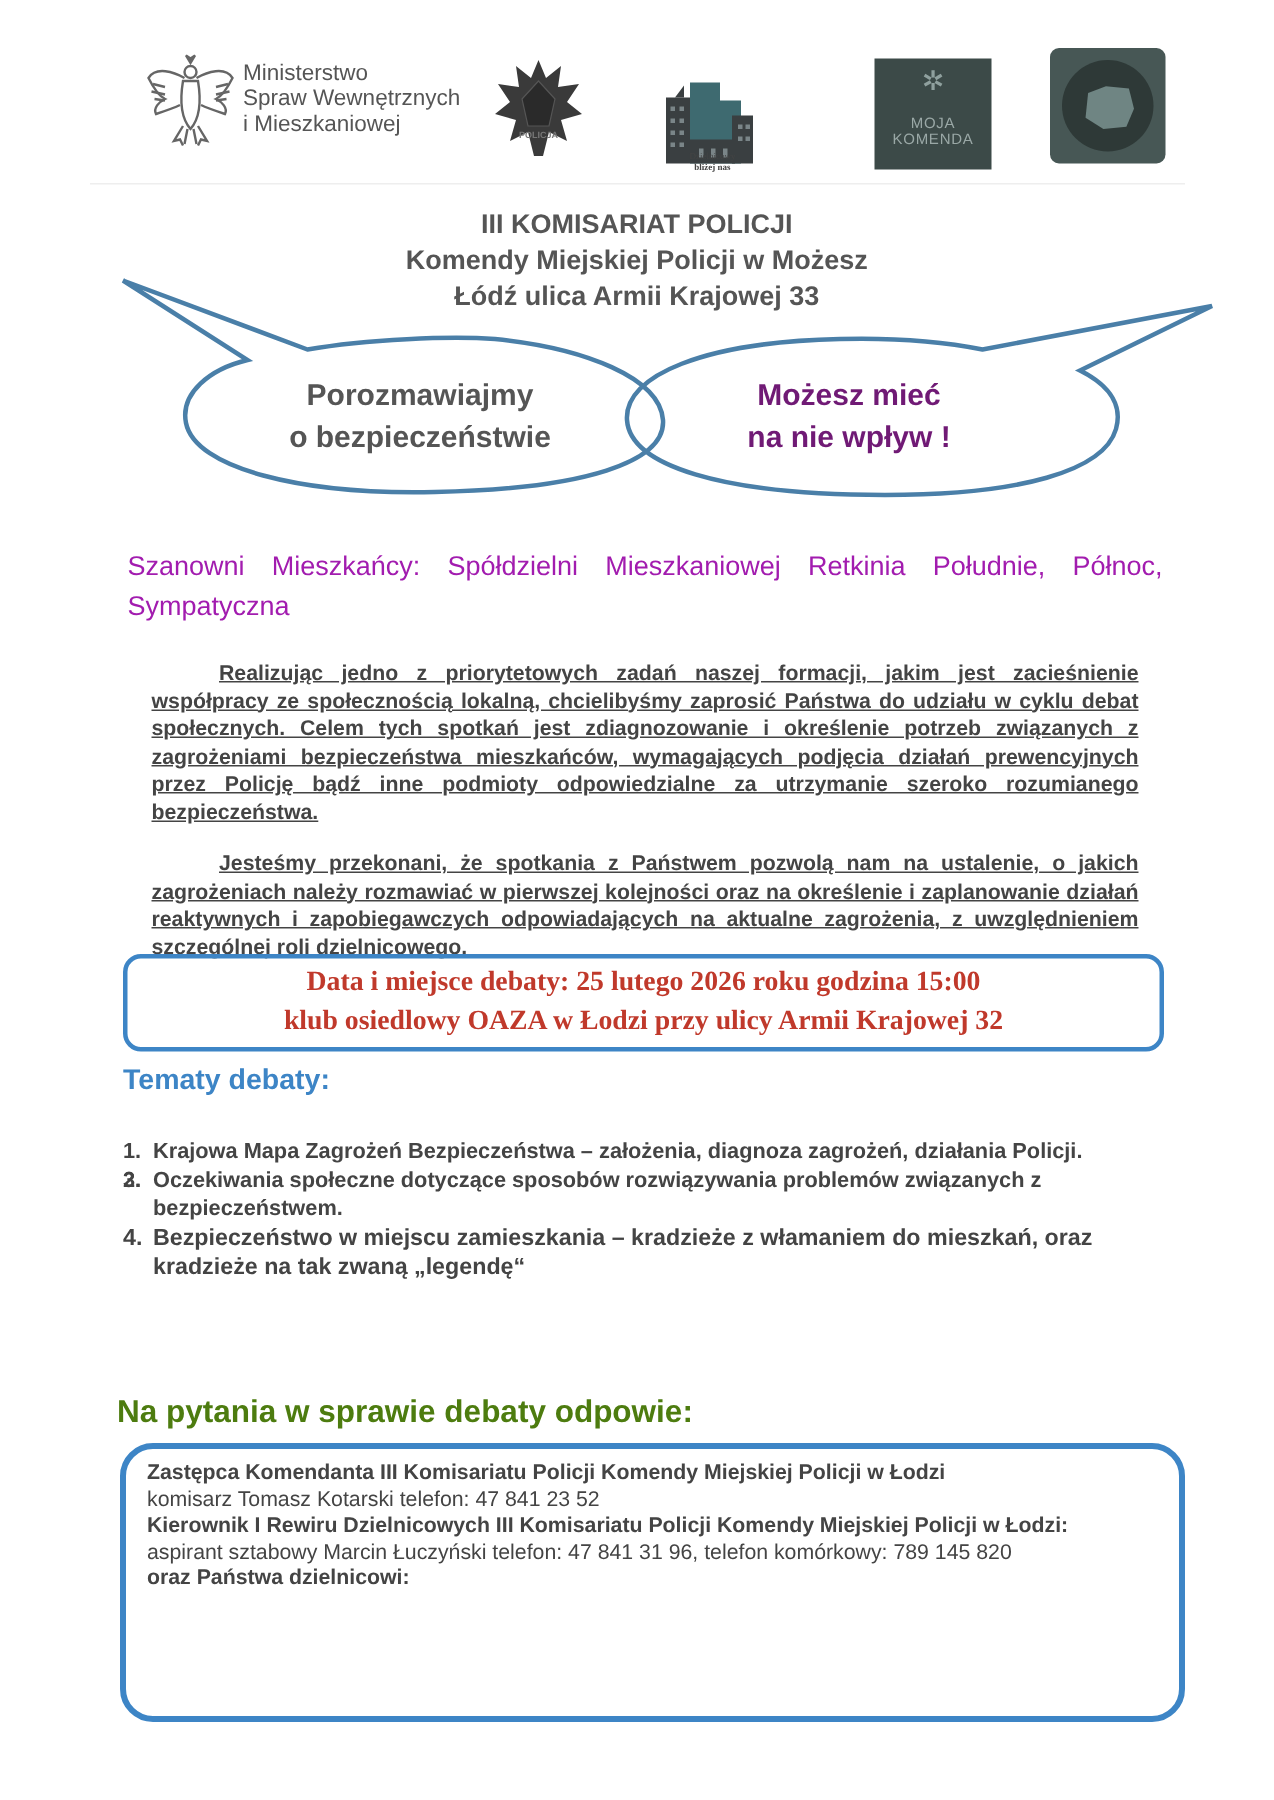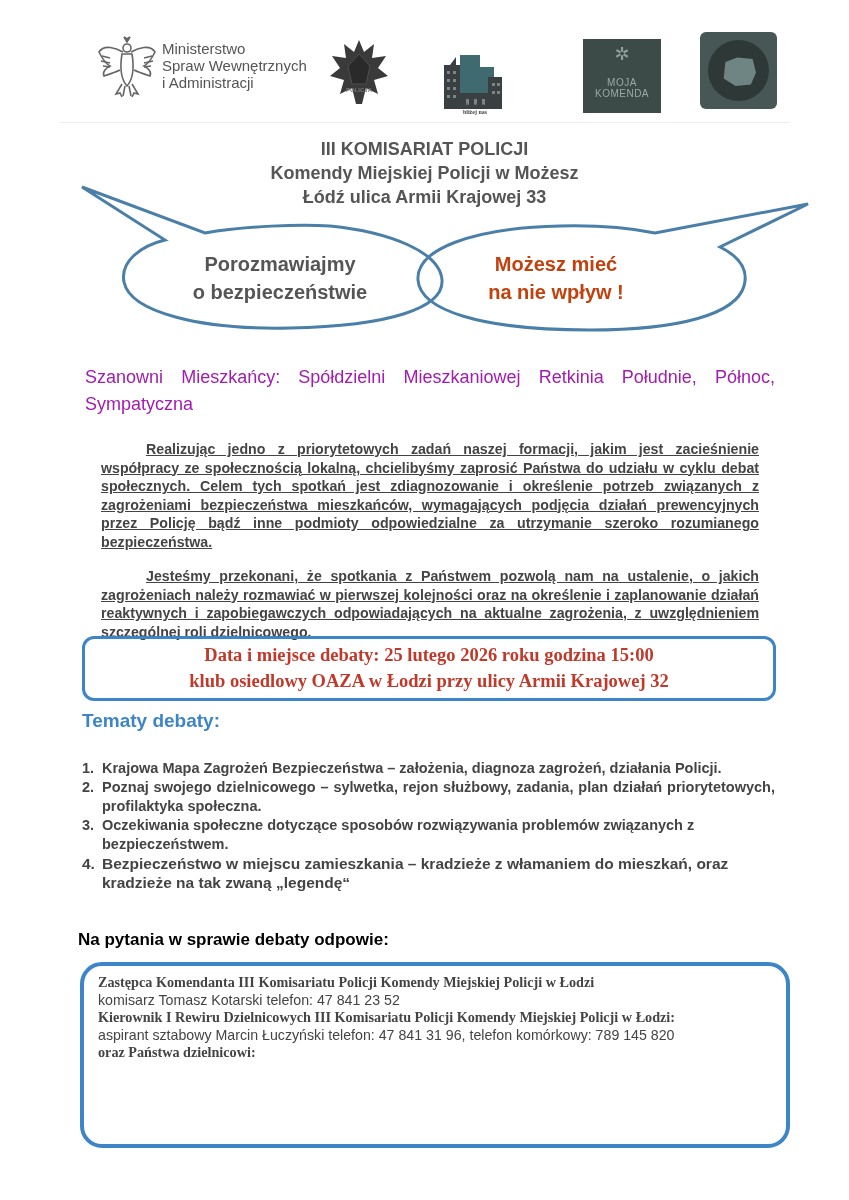--- a/index.html
+++ b/index.html
@@ -20,43 +20,43 @@
   .seal .inner { position: absolute; left: 8px; top: 8px; width: 61px; height: 61px; border-radius: 50%; background: #2e3937; }
   .seal .map { position: absolute; left: 22px; top: 24px; width: 34px; height: 30px; background: #6f8583; clip-path: polygon(10% 20%, 45% 5%, 90% 10%, 100% 55%, 85% 95%, 40% 100%, 5% 75%); }
   .header-rule { left: 60px; top: 122px; width: 730px; height: 1px; background: #eeeeee; }
 
   
   .titles { left: 0; top: 137px; width: 849px; text-align: center; font-weight: bold; font-size: 18px; line-height: 24px; color: #555; }
 
   
   .bubbles { left: 0; top: 0; width: 849px; height: 360px; }
   .bubble-left-text { left: 170px; top: 250px; width: 220px; text-align: center; font-size: 20px; font-weight: bold; line-height: 28px; color: #555; }
-  .bubble-right-text { left: 446px; top: 250px; width: 220px; text-align: center; font-size: 20px; font-weight: bold; line-height: 28px; color: #c2410c; }
+  .bubble-right-text { left: 456px; top: 250px; width: 220px; text-align: center; font-size: 20px; font-weight: bold; line-height: 28px; color: #701a75; }
 
   
   .greeting { left: 85px; top: 364px; width: 690px; font-size: 18px; line-height: 27px; color: #a21caf; text-align: justify; }
 
   
   .body-text { left: 85px; top: 424px; width: 690px; font-size: 14.2px; font-weight: bold; line-height: 18.5px; color: #444; text-align: justify; }
   .body-text p { margin: 16px; text-indent: 45px; text-decoration: underline; }
 
   
   .debate-box { left: 82px; top: 636px; width: 688px; height: 56px; border: 3.5px solid #3d85c6; border-radius: 12px; text-align: center;
                 font-family: "Liberation Serif", serif; font-weight: bold; color: #c0392b; font-size: 18.5px; line-height: 26px; padding-top: 3px; box-sizing: content-box; }
 
   
   .topics-title { left: 82px; top: 710px; font-size: 19px; font-weight: bold; color: #3d85c6; }
   .topics { left: 82px; top: 759px; width: 693px; font-size: 14.5px; font-weight: bold; line-height: 19px; color: #444; margin: 0; padding: 0; list-style: none; }
   .topics li { position: relative; padding-left: 20px; text-align: justify; }
   .topics li .num { position: absolute; left: 0; top: 0; }
 
   
-  .contact-title { left: 78px; top: 930px; font-size: 17px; font-weight: bold; color: #000000; text-align: center; }
+  .contact-title { left: 78px; top: 930px; font-size: 21px; font-weight: bold; color: #4d7c0f; text-align: center; }
   .contact-box { left: 80px; top: 962px; width: 678px; height: 170px; border: 4px solid #3d85c6; border-radius: 22px; padding: 8px 10px 0 14px; font-size: 14.2px; line-height: 17.6px; color: #444; }
-  .contact-box .b { font-weight: bold; font-family: Liberation Serif, serif; }
+  .contact-box .b { font-weight: bold; }
   .contact-box .j { text-align: justify; }
 </style>
 </head>
 <body>
 
 <svg class="abs eagle" viewBox="0 0 62 68">
   <g fill="none" stroke="#666" stroke-width="1.6">
     <path d="M31 8 l-3 -5 l3 2 l3 -2 z" fill="#666"></path>
     <circle cx="31" cy="14" r="4"></circle>
     <path d="M27 18 C 20 14, 8 10, 3 18 C 6 24, 10 30, 14 32 C 10 34, 6 38, 8 42 C 14 40, 20 38, 24 36"></path>
@@ -64,21 +64,21 @@
     <path d="M6 22 l8 2 M5 27 l9 2 M7 32 l7 1"></path>
     <path d="M56 22 l-8 2 M57 27 l-9 2 M55 32 l-7 1"></path>
     <path d="M26 20 C 24 32, 24 44, 31 52 C 38 44, 38 32, 36 20 z"></path>
     <path d="M26 50 l-6 10 l4 -1 l2 4 M36 50 l6 10 l-4 -1 l-2 4"></path>
     <path d="M29 52 l-2 10 M33 52 l2 10"></path>
   </g>
 </svg>
 <div class="abs ministry">
   <div>Ministerstwo</div>
   <div>Spraw Wewnętrznych</div>
-  <div>i Administracji</div>
+  <div>i Mieszkaniowej</div>
 </div>
 
 <svg class="abs star" viewBox="0 0 62 70">
   <polygon points="31,2 36,14 46,6 44,20 58,18 50,30 60,38 46,42 50,56 38,50 34,66 28,66 24,50 12,56 16,42 2,38 12,30 4,18 18,20 16,6 26,14" fill="#3a3a3a"></polygon>
   <polygon points="31,16 42,28 38,46 24,46 20,28" fill="#2a2a2a" stroke="#555" stroke-width="0.8"></polygon>
   <text x="31" y="54" font-size="6" fill="#777" text-anchor="middle" font-family="Liberation Sans, sans-serif" font-weight="bold">POLICJA</text>
 </svg>
 
 <svg class="abs buildings" viewBox="0 0 64 60">
   <rect x="2" y="16" width="16" height="44" fill="#3a3f41"></rect>
@@ -152,21 +152,21 @@
 </div>
 
 <div class="abs debate-box">
   <div>Data i miejsce debaty: 25 lutego 2026 roku godzina 15:00</div>
   <div>klub osiedlowy OAZA w Łodzi przy ulicy Armii Krajowej 32</div>
 </div>
 
 <div class="abs topics-title">Tematy debaty:</div>
 <ul class="abs topics">
   <li><span class="num">1.</span><span>Krajowa Mapa Zagrożeń Bezpieczeństwa – założenia, diagnoza zagrożeń, działania Policji.</span></li>
-  <li><span class="num">2.</span><span>Poznaj swojego dzielnicowego – sylwetka, rejon służbowy, zadania, plan działań priorytetowych, profilaktyka społeczna.</span></li>
+  <li><span class="num">2.</span></li>
   <li style="text-align:left"><span class="num">3.</span><span>Oczekiwania społeczne dotyczące sposobów rozwiązywania problemów związanych z bezpieczeństwem.</span></li>
   <li style="font-size:15.5px;text-align:left"><span class="num">4.</span><span>Bezpieczeństwo w miejscu zamieszkania – kradzieże z włamaniem do mieszkań, oraz kradzieże na tak zwaną „legendę“</span></li>
 </ul>
 
 <div class="abs contact-title">Na pytania w sprawie debaty odpowie:</div>
 <div class="abs contact-box">
   <div class="b">Zastępca Komendanta III Komisariatu Policji Komendy Miejskiej Policji w Łodzi</div>
   <div>komisarz Tomasz Kotarski telefon: 47 841 23 52</div>
   <div class="b j">Kierownik I Rewiru Dzielnicowych III Komisariatu Policji Komendy Miejskiej Policji w Łodzi:</div>
   <div>aspirant sztabowy Marcin Łuczyński telefon: 47 841 31 96, telefon komórkowy: 789 145 820</div>

